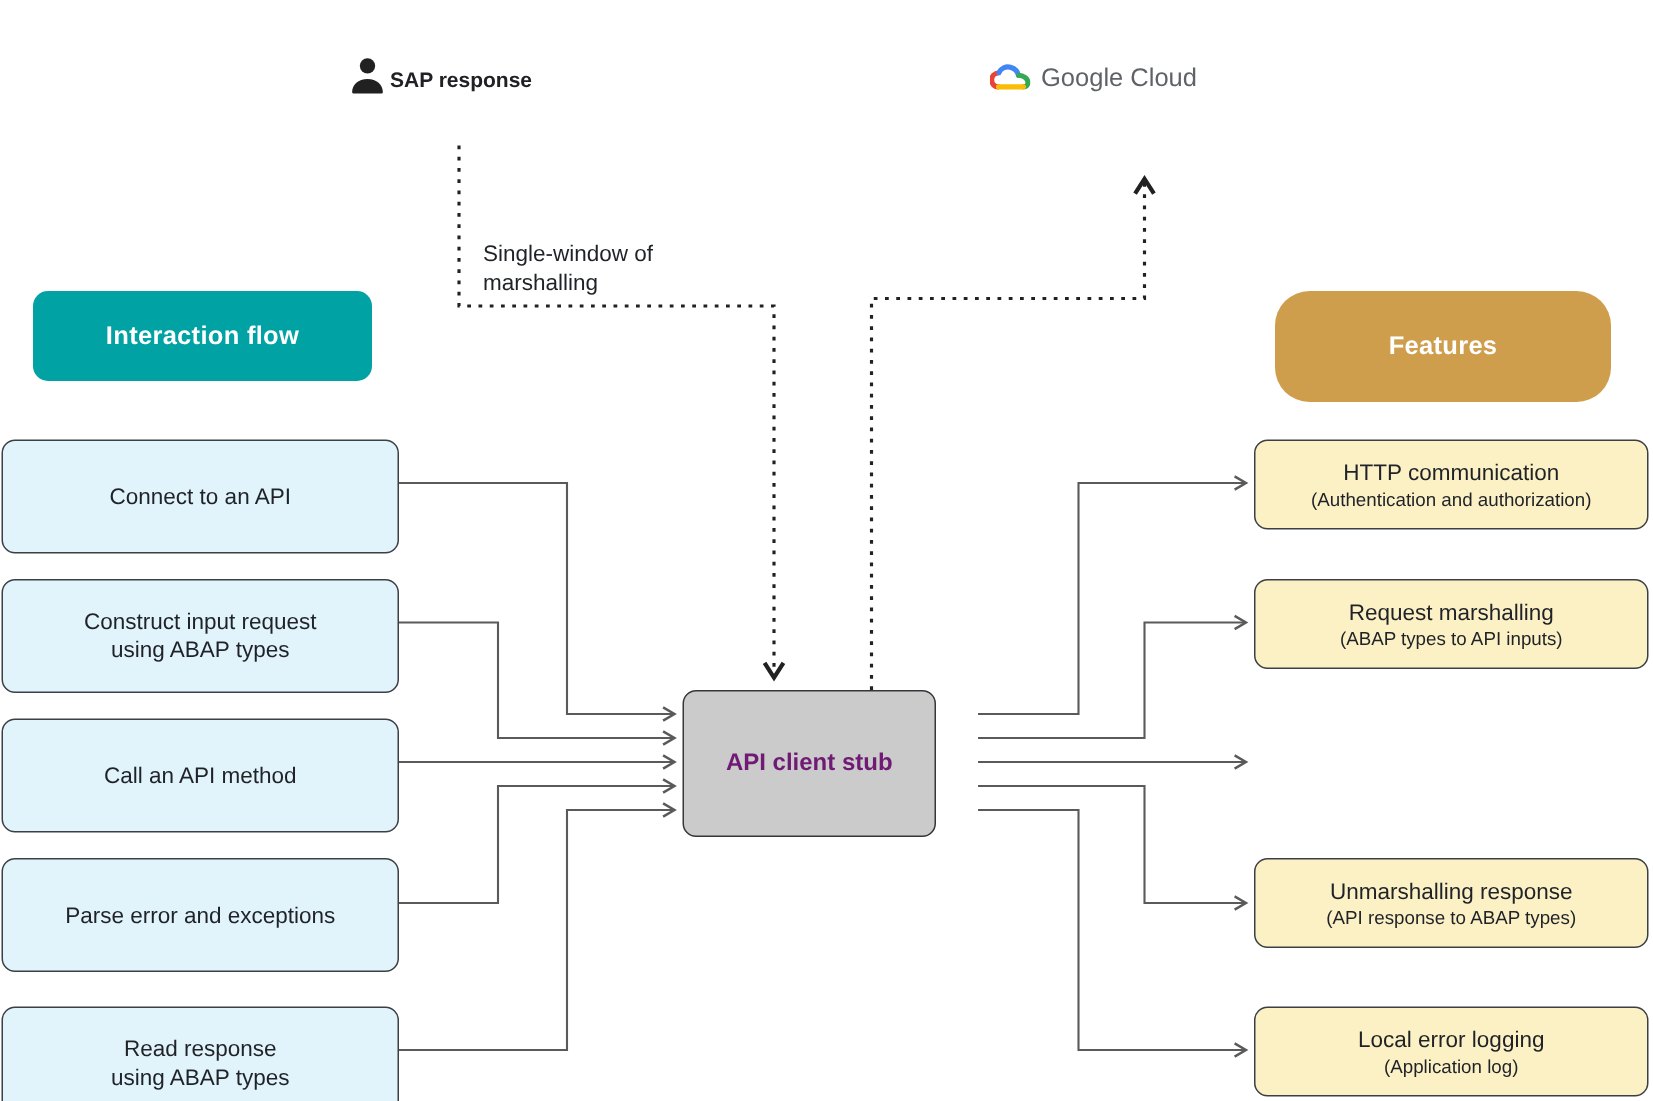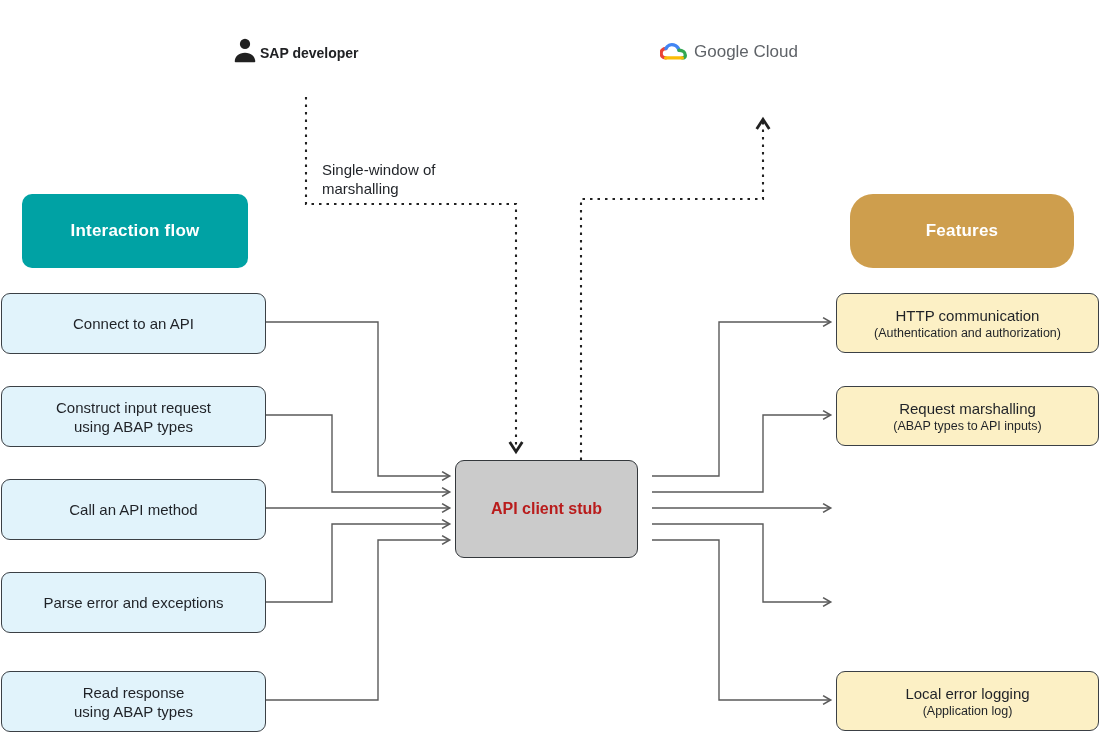--- a/index.html
+++ b/index.html
@@ -7,38 +7,38 @@
     position:relative; width:1102px; height:734px; background:#ffffff;
     font-family:"Liberation Sans", sans-serif; color:#202124; overflow:hidden;
   }
   svg.connectors { position:absolute; left:0; top:0; width:1102px; height:734px; }
 
   
   .header {
     position:absolute; display:flex; align-items:center; justify-content:center;
     border-radius:10px; color:#ffffff; font-weight:bold; font-size:17px; letter-spacing:.2px;
   }
-  .header.teal { left:22px; top:194px; width:226px; height:74px; background:#00A2A4; }
+  .header.teal { left:22px; top:194px; width:226px; height:60px; background:#00A2A4; }
   .header.gold { left:850px; top:194px; width:224px; height:74px; background:#CE9E4D;border-radius:23px; }
 
   
   .node {
     position:absolute; box-sizing:border-box; display:flex; flex-direction:column;
     align-items:center; justify-content:center; text-align:center;
     border-radius:9px; font-size:15px; line-height:19px; color:#1f2227;
   }
-  .node.blue   { left:1px;  width:265px; height:61px; background:#E1F3FB; border:1.4px solid #3b4045; }
+  .node.blue   { left:1px;  width:265px; height:76px; background:#E1F3FB; border:1.4px solid #3b4045; }
   .node.yellow { left:836px; width:263px; height:60px; background:#FCF0C5; border:1.4px solid #3b4045; }
   .node .sub { font-size:12.5px; line-height:16px; }
 
   .stub {
-    position:absolute; left:455px; top:460px; width:183px; height:98px; box-sizing:border-box;
+    position:absolute; left:455px; top:460px; width:169px; height:98px; box-sizing:border-box;
     background:#CBCBCB; border:1.7px solid #34383c; border-radius:9px;
     display:flex; align-items:center; justify-content:center;
-    font-weight:bold; font-size:16px; color:#b91c1c;
+    font-weight:bold; font-size:16px; color:#701a75;
   }
 
   
   .actor { position:absolute; display:flex; flex-direction:row; align-items:center; }
   .actor-sap { left:230px; top:36px; width:150px; }
   .actor-gcp { left:660px; top:42px; width:190px; }
   .actor-label { font-weight:bold; font-size:14px; line-height:17px; color:#202124; text-align:center; margin-top:5px; }
   .logo-row { display:flex; align-items:center; gap:7px; }
   .logo-text { font-size:17px; color:#5f6368; }
 
@@ -82,21 +82,21 @@
       <path d="M306,97 V204 H516 V451"></path>
       <path d="M581,460 V199 H763 V120"></path>
     </g>
   </svg>
 
   <div class="actor actor-sap">
     <svg width="30" height="30" viewBox="0 0 24 24">
       <circle cx="12" cy="6.3" r="4.1" fill="#212121"></circle>
       <path d="M12,13.3 c-4.9,0 -8.2,2.9 -8.2,7.1 a0.6,0.6 0 0 0 0.6,0.6 h15.2 a0.6,0.6 0 0 0 0.6,-0.6 c0,-4.2 -3.3,-7.1 -8.2,-7.1 z" fill="#212121"></path>
     </svg>
-    <div class="actor-label">SAP developer</div>
+    <div class="actor-label">SAP response</div>
   </div>
 
   <div class="actor actor-gcp">
     <div class="logo-row">
       <svg width="27" height="20" viewBox="0 0 48 34">
         <g fill="none" stroke-width="6" stroke-linecap="round">
           <path d="M10,27.5 C4.5,27.5 2,23 2,19.2 C2,14.8 5.5,11 10.5,10.7" stroke="#EA4335"></path>
           <path d="M10.5,10.7 C13,5.2 19,2.8 24.2,4.2 C29.2,5.5 32.8,9.3 33.7,13.8" stroke="#4285F4"></path>
           <path d="M33.7,13.8 C40,13.8 45,17.6 45,22.6 C45,25.5 43,27.5 39.7,27.5" stroke="#34A853"></path>
           <path d="M39.7,27.5 L10,27.5" stroke="#FBBC05"></path>
@@ -144,18 +144,22 @@
   </div>
 
   <div class="node yellow" style="top:386px">
     <div>Request marshalling</div>
     <div class="sub">(ABAP types to API inputs)</div>
   </div>
   <div class="node yellow" style="top:293px">
     <div>HTTP communication</div>
     <div class="sub">(Authentication and authorization)</div>
   </div>
+  <div class="node yellow" style="top:572px">
+    <div>Unmarshalling response</div>
+    <div class="sub">(API response to ABAP types)</div>
+  </div>
   <div class="node yellow" style="top:671px">
     <div>Local error logging</div>
     <div class="sub">(Application log)</div>
   </div>
 
 </div>
 
 </body></html>

